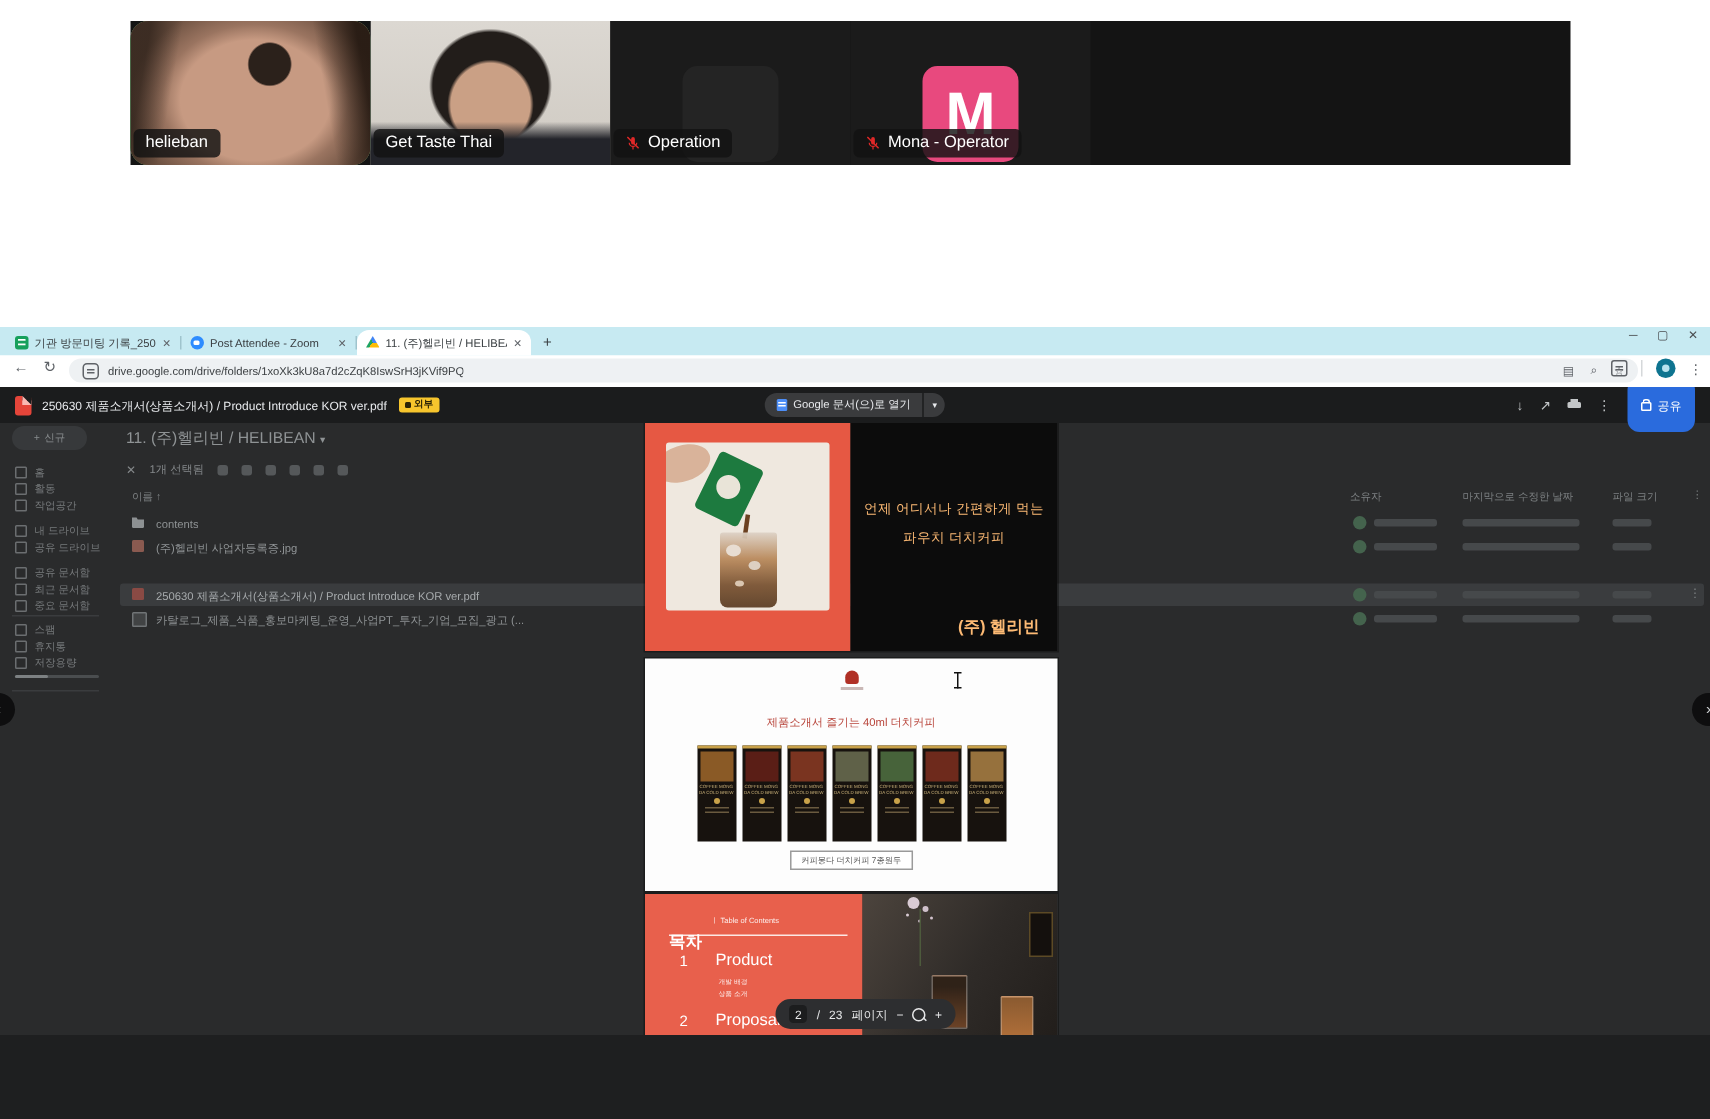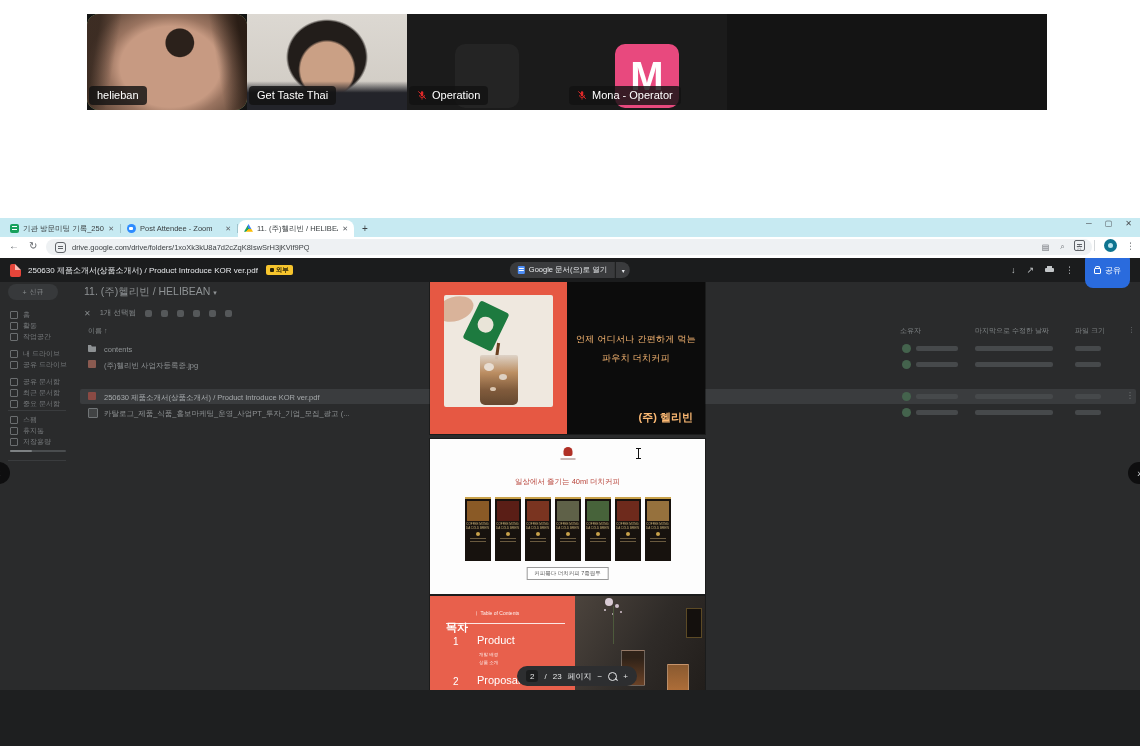--- a/index.html
+++ b/index.html
@@ -434,21 +434,21 @@
         </div>
         <div class="s1-right">
           <div class="s1-line" style="top:52px;">언제 어디서나 간편하게 먹는</div>
           <div class="s1-line" style="top:71px;">파우치 더치커피</div>
           <div class="s1-company">(주) 헬리빈</div>
         </div>
       </div>
 
       <div class="slide slide2">
         <div class="s2-logo"></div>
-        <div class="s2-title">일상에서 즐기는 40ml 더치커피</div>
+        <div class="s2-title">제품소개서 즐기는 40ml 더치커피</div>
         <div class="s2-products">
           <div class="pbox">
               <div class="art" style="background:#8a5a26;"></div>
               <div class="plabel">COFFEE MONG DA COLD BREW</div>
               <div class="pdot"></div>
               <div class="pline"></div>
               <div class="pline"></div>
             </div>
           <div class="pbox">
               <div class="art" style="background:#5a1e16;"></div>

